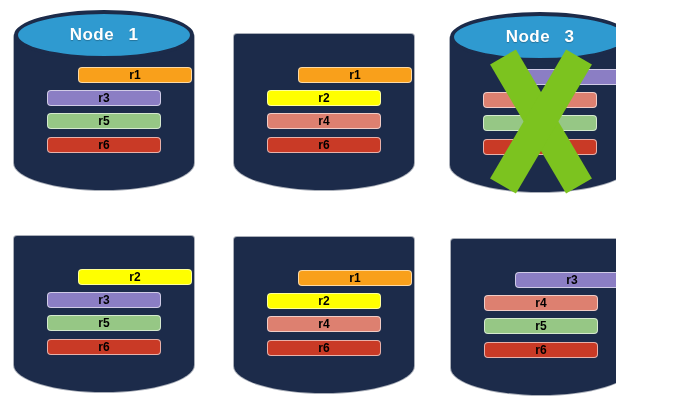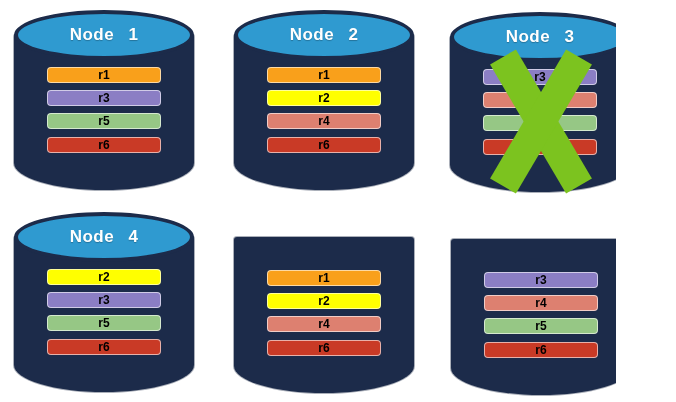--- a/index.html
+++ b/index.html
@@ -48,21 +48,21 @@
     border: 1px solid rgba(255,255,255,0.6);
     display: flex; align-items: center; justify-content: center;
     z-index: 2;
   }
   .bar-label {
     font-size: 12px;
     font-weight: bold;
     color: #000000;
     line-height: 1;
   }
-  .bar-1 { top: 57px; }
+  .bar-1 { top: 57px; margin-left: 31px; }
   .bar-2 { top: 80px; }
   .bar-3 { top: 103px; }
   .bar-4 { top: 127px; }
   .fail-x {
     position: absolute;
     left: 36px; top: 36px;
     z-index: 3;
     overflow: visible;
   }
   .arrow-layer {
@@ -91,23 +91,20 @@
     <div class="bar bar-3" style="background: rgb(150, 199, 133);">
         <span class="bar-label">r5</span>
       </div>
     <div class="bar bar-4" style="background: rgb(201, 58, 38);">
         <span class="bar-label">r6</span>
       </div>
   </div>
 
   <div class="node" style="left:234px; top:10px;">
     <div class="cyl-body"></div>
-    <div class="cyl-top">
-      <span class="node-title">Node 2</span>
-    </div>
     <div class="bar bar-1" style="background: rgb(249, 160, 27);">
         <span class="bar-label">r1</span>
       </div>
     <div class="bar bar-2" style="background: rgb(255, 255, 0);">
         <span class="bar-label">r2</span>
       </div>
     <div class="bar bar-3" style="background: rgb(221, 128, 112);">
         <span class="bar-label">r4</span>
       </div>
     <div class="bar bar-4" style="background: rgb(201, 58, 38);">
@@ -133,23 +130,20 @@
         <span class="bar-label">r6</span>
       </div>
     <svg class="fail-x" width="110" height="147" viewBox="0 0 110 147">
       <line x1="17" y1="9" x2="93" y2="138" stroke="var(--failure_x, #7CC31F)" stroke-width="30" stroke-linecap="butt"></line>
       <line x1="93" y1="9" x2="17" y2="138" stroke="var(--failure_x, #7CC31F)" stroke-width="30" stroke-linecap="butt"></line>
     </svg>
   </div>
 
   <div class="node" style="left:14px; top:212px;">
     <div class="cyl-body"></div>
-    <div class="cyl-top">
-      <span class="node-title">Node 4</span>
-    </div>
     <div class="bar bar-1" style="background: rgb(255, 255, 0);">
         <span class="bar-label">r2</span>
       </div>
     <div class="bar bar-2" style="background: rgb(139, 126, 196);">
         <span class="bar-label">r3</span>
       </div>
     <div class="bar bar-3" style="background: rgb(150, 199, 133);">
         <span class="bar-label">r5</span>
       </div>
     <div class="bar bar-4" style="background: rgb(201, 58, 38);">

